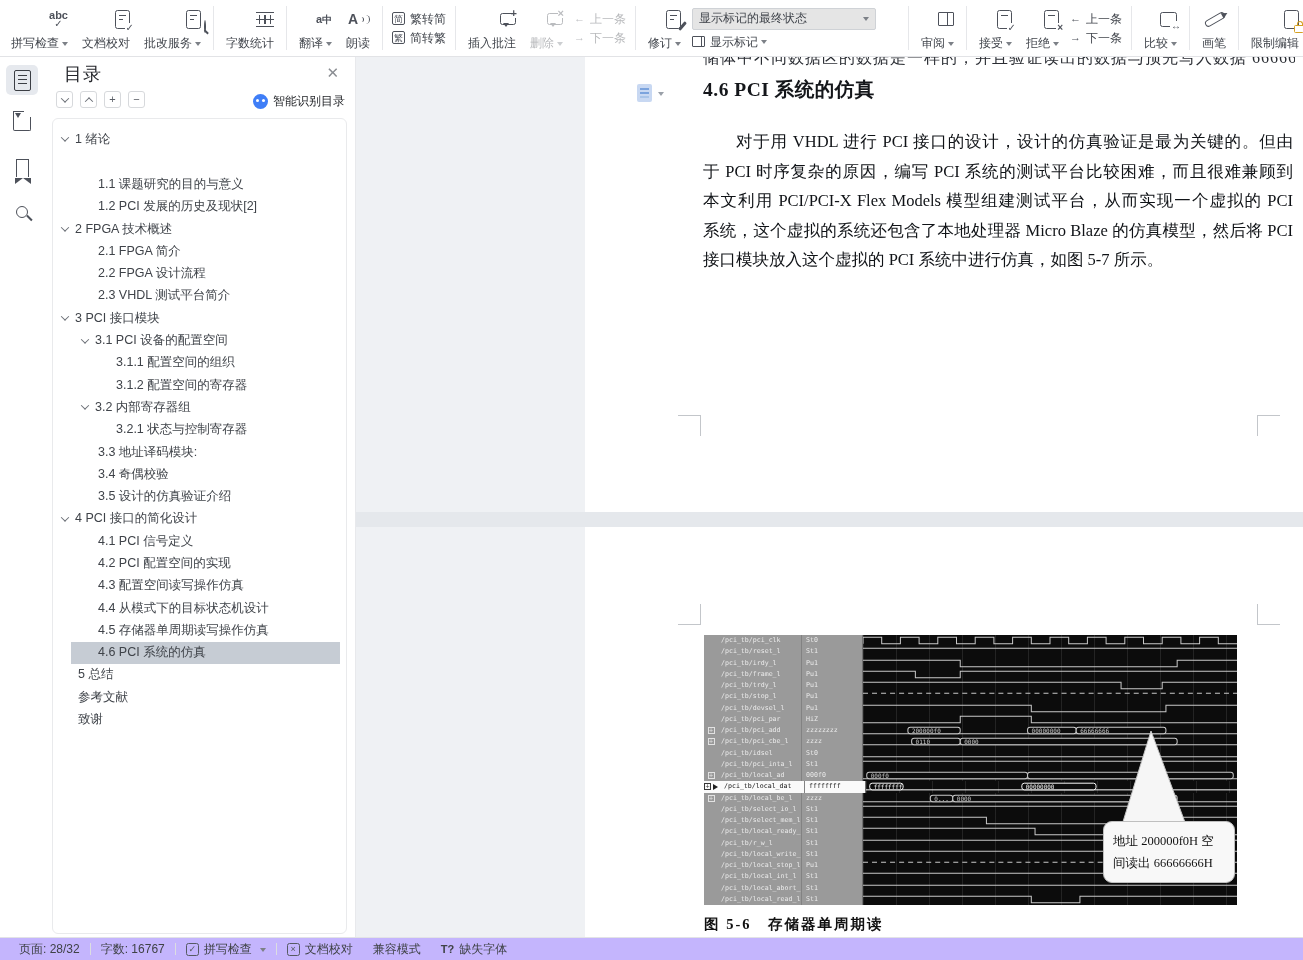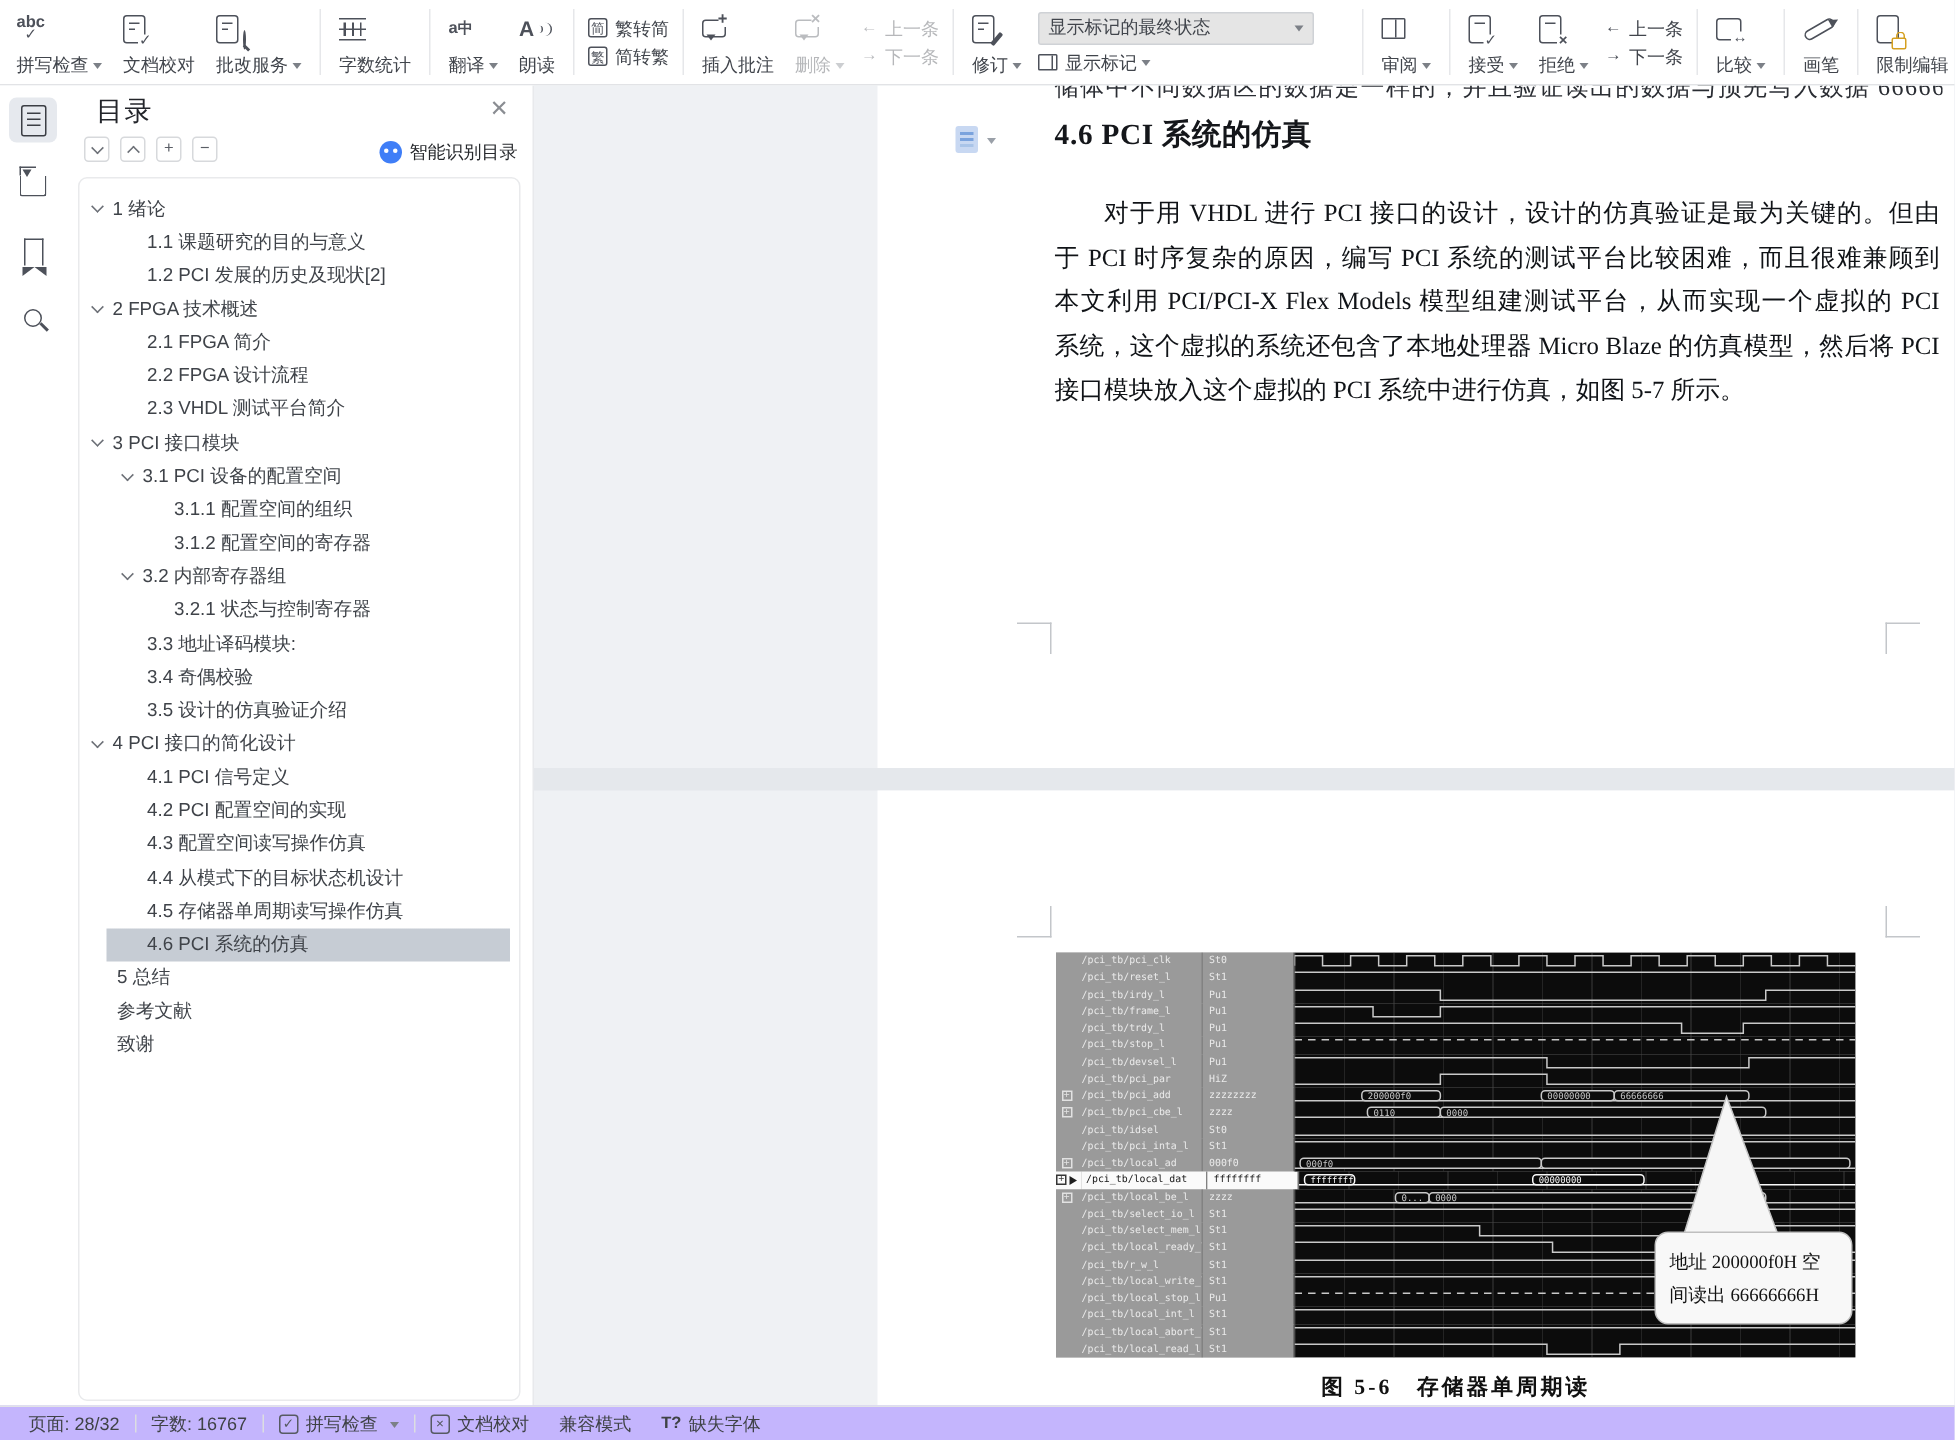--- a/index.html
+++ b/index.html
@@ -2,21 +2,21 @@
 <html><head>
 <meta charset="utf-8">
 <style>
   html,body{margin:0;padding:0;width:1303px;height:960px;overflow:hidden;background:#eff1f4;
     font-family:"Liberation Sans","DejaVu Sans",sans-serif;-webkit-font-smoothing:antialiased}
   *{box-sizing:border-box}
   
   .toolbar{position:absolute;left:0;top:0;width:1303px;height:57px;background:#fff;
     border-bottom:1px solid #e2e3e6;display:flex;align-items:center;padding:2px 4px;white-space:nowrap;overflow:hidden}
   .tsep{width:1px;height:44px;background:#e6e7ea;margin:0 5px;flex:0 0 1px}
-  .tbtn{display:flex;flex-direction:column;align-items:flex-start;justify-content:space-between;
+  .tbtn{display:flex;flex-direction:column;align-items:flex-end;justify-content:space-between;
     height:48px;padding:3px 7px 2px;flex:0 0 auto}
   .tbtn .lbl,.trowi .lbl{font-size:12px;color:#41454c;display:flex;align-items:center;line-height:14px}
   .icwrap{height:24px;display:flex;align-items:center;justify-content:center}
   .disabled{opacity:.38}
   .car{width:0;height:0;border:3.5px solid transparent;border-top:4.5px solid #7c8087;margin-left:3px;transform:translateY(2px)}
   .icdoc{width:15px;height:19px;border:1.6px solid #4d515a;border-radius:2.5px;position:relative;background:#fff}
   .icdoc .ln{position:absolute;left:3px;right:3px;height:1.4px;background:#4d515a}
   .ln.l1{top:4px}.ln.l2{top:8px;right:6px}
   .badge{position:absolute;right:-6px;bottom:-5px;background:#fff;font-size:10px;line-height:10px;
     color:#4d515a;font-weight:bold;padding:0 1px}
@@ -127,21 +127,21 @@
   .sw{flex:1;background:#070707;position:relative;
     background-image:repeating-linear-gradient(90deg,rgba(120,120,120,.22) 0 1px,transparent 1px 33px)}
   .sigrow.sel .sg,.sigrow.sel .sn,.sigrow.sel .sv{background:#fff;color:#111}
   .exp{width:7px;height:7px;border:1px solid #e6e6e6;color:#e6e6e6;font-size:7px;line-height:5px;text-align:center}
   .sigrow.sel .exp{border-color:#333;color:#333}
   .selarr{width:0;height:0;border:3.5px solid transparent;border-left:5px solid #1a1a1a;margin-left:2px}
   .callout{position:absolute;left:399px;top:186px;width:132px;height:62px;background:#fdfdfd;
     border:1px solid #c2c2c2;border-radius:9px;padding:8px 9px 0;z-index:3;
     font-family:"Liberation Serif","DejaVu Serif",serif;font-size:12.5px;line-height:22px;color:#0d0d0d;white-space:nowrap}
   .tail{position:absolute;z-index:2}
-  .caption{position:absolute;left:348px;top:858px;width:533px;text-align:center;
+  .caption{position:absolute;left:348px;top:858px;width:533px;
     font-family:"Liberation Serif","DejaVu Serif",serif;font-weight:bold;font-size:14.5px;color:#111;letter-spacing:2px}
   
   .statusbar{position:absolute;left:0;bottom:0;width:1303px;height:23px;background:#c4b5fd;
     border-top:1px solid #e2e3e6;display:flex;align-items:center;font-size:12px;color:#3f4246;padding-left:9px;gap:0}
   .sbitem{display:flex;align-items:center;padding:0 10px;gap:5px}
   .sbsep{width:1px;height:12px;background:#dcdee1}
   .sbx{width:13px;height:13px;border:1.2px solid #565a62;border-radius:2.5px;font-size:9px;line-height:11px;text-align:center;color:#565a62}
   .tq{font-weight:bold;font-size:11px;color:#3f4246}
 </style>
 </head>
@@ -385,21 +385,21 @@
   <div class="smart">
     <span class="ai"></span>
     <span>智能识别目录</span>
   </div>
   <div class="treebox">
     <div id="toc-list">
         <div class="trow-item" style="padding-left: 9px;">
           <span class="chev down"></span>
           <span class="tlab">1 绪论</span>
         </div>
-        <div class="trow-item" style="padding-left: 45px;">
+        <div class="trow-item" style="padding-left: 45px; margin-top: 23px;">
           <span class="tlab">1.1 课题研究的目的与意义</span>
         </div>
         <div class="trow-item" style="padding-left: 45px;">
           <span class="tlab">1.2 PCI 发展的历史及现状[2]</span>
         </div>
         <div class="trow-item" style="padding-left: 9px;">
           <span class="chev down"></span>
           <span class="tlab">2 FPGA 技术概述</span>
         </div>
         <div class="trow-item" style="padding-left: 45px;">

